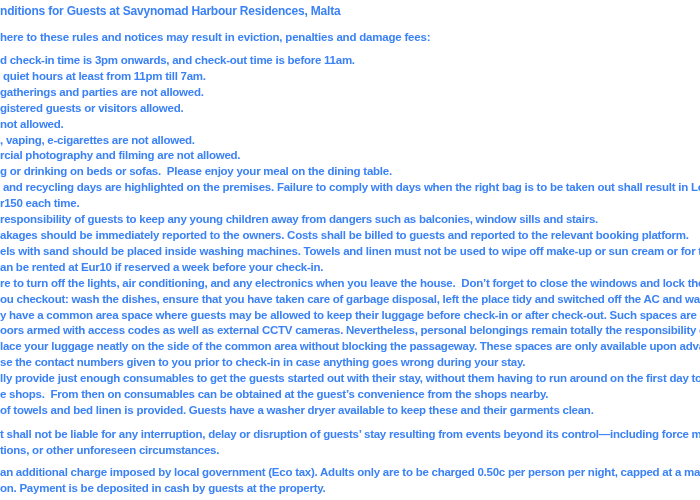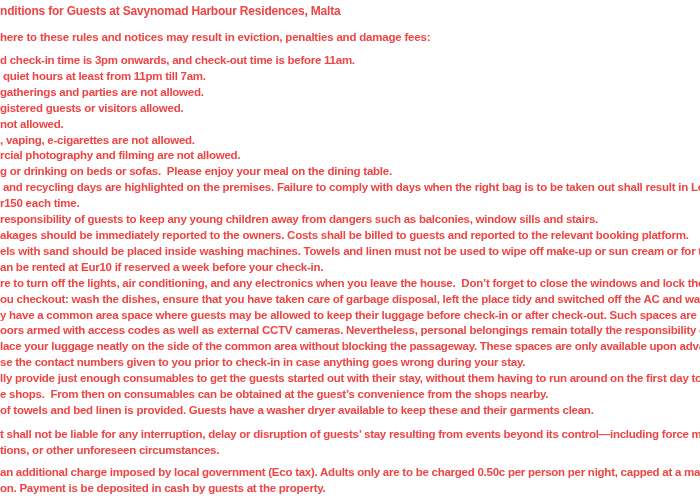--- a/index.html
+++ b/index.html
@@ -8,21 +8,21 @@
     background: #ffffff;
   }
   .page {
     position: relative;
     width: 700px;
     height: 500px;
     background: #ffffff;
     overflow: hidden;
     font-family: "Liberation Sans", "DejaVu Sans", sans-serif;
     font-weight: bold;
-    color: #ef4444;
+    color: #3b82f6;
   }
   .doc {
     position: absolute;
     top: 3px;
     left: 0;
     width: 760px; 
   }
   .title {
     font-size: 12px;
     line-height: 16px;

